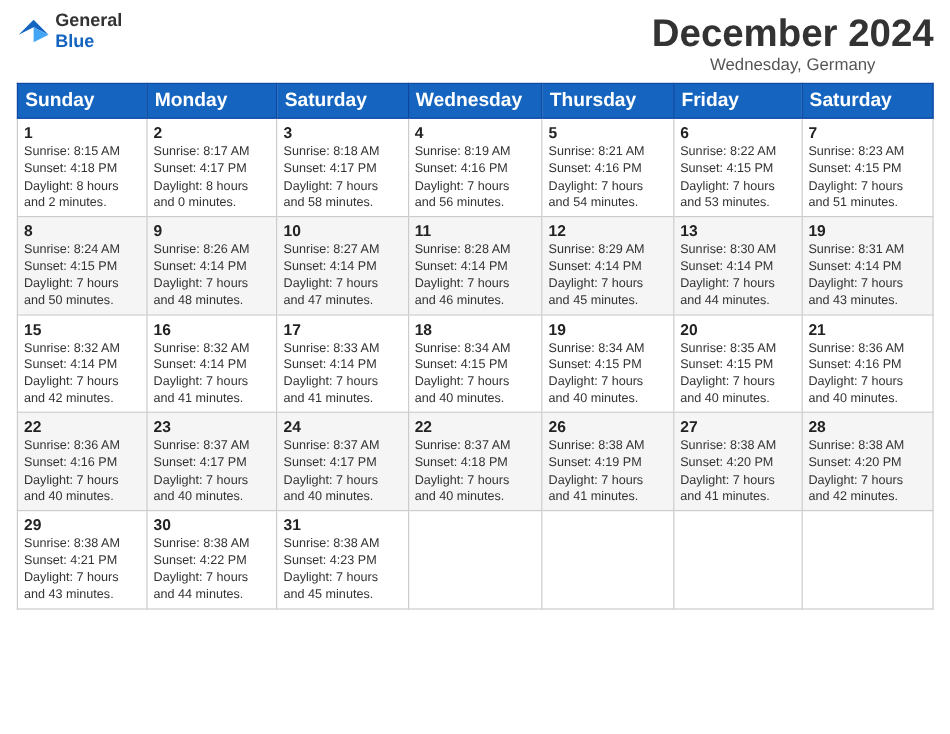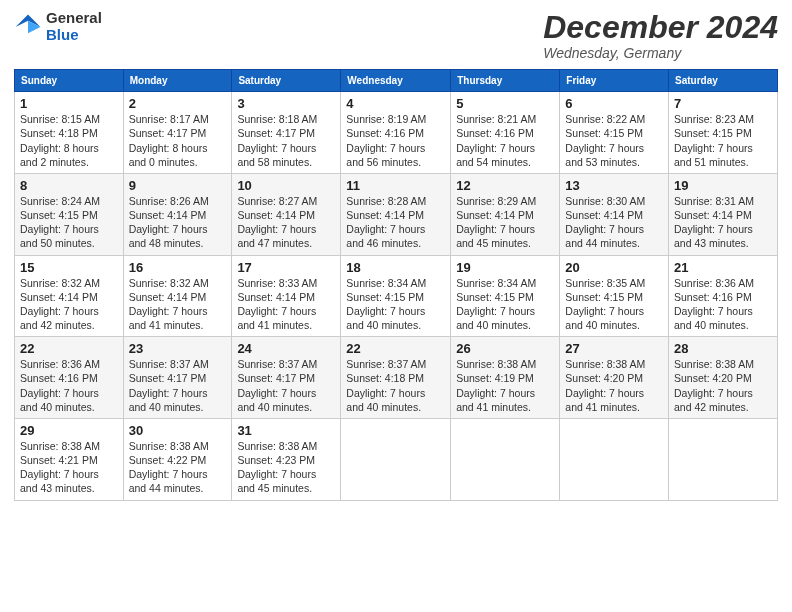--- a/index.html
+++ b/index.html
@@ -17,21 +17,21 @@
       padding: 10px 14px 14px 14px;
     }
     .header {
       display: flex;
       justify-content: space-between;
       align-items: flex-start;
       margin-bottom: 8px;
     }
     .logo {
       display: flex;
-      align-items: center;
+      align-items: flex-end;
       gap: 0px;
     }
     .logo-text {
       display: flex;
       flex-direction: column;
       line-height: 1.1;
     }
     .logo-general {
       font-size: 15px;
       font-weight: bold;
@@ -41,22 +41,21 @@
       font-size: 15px;
       font-weight: bold;
       color: #1565c0;
     }
     .logo-icon {
       width: 28px;
       height: 28px;
       margin-right: 4px;
     }
     .title-block {
-      text-align: left;
-      font-style: italic;
+      text-align: center;
     }
     .main-title {
       font-size: 32px;
       font-weight: bold;
       color: #333;
       line-height: 1.1;
     }
     .subtitle {
       font-size: 14px;
       color: #555;
@@ -64,21 +63,21 @@
     .calendar {
       width: 100%;
       border-collapse: collapse;
       font-size: 11px;
     }
     .calendar th {
       background: #1565c0;
       color: #fff;
       padding: 5px 6px;
       text-align: left;
-      font-size: 10px;
+      font-size: 16px;
       font-weight: bold;
       border: 1px solid #0d47a1;
     }
     .calendar td {
       border: 1px solid #ccc;
       padding: 4px 5px;
       vertical-align: top;
       width: 113px;
       min-height: 70px;
       background: #fff;

